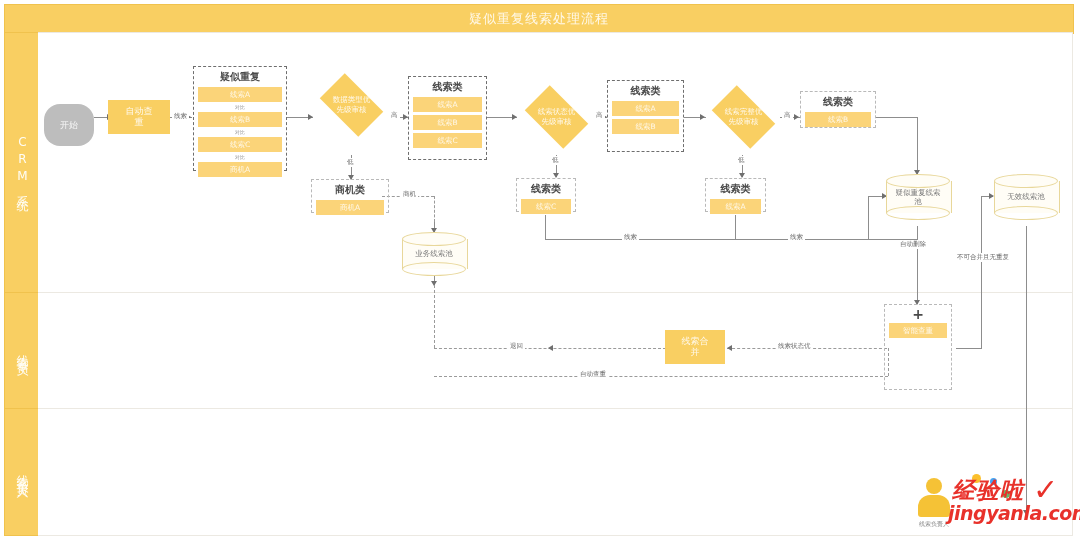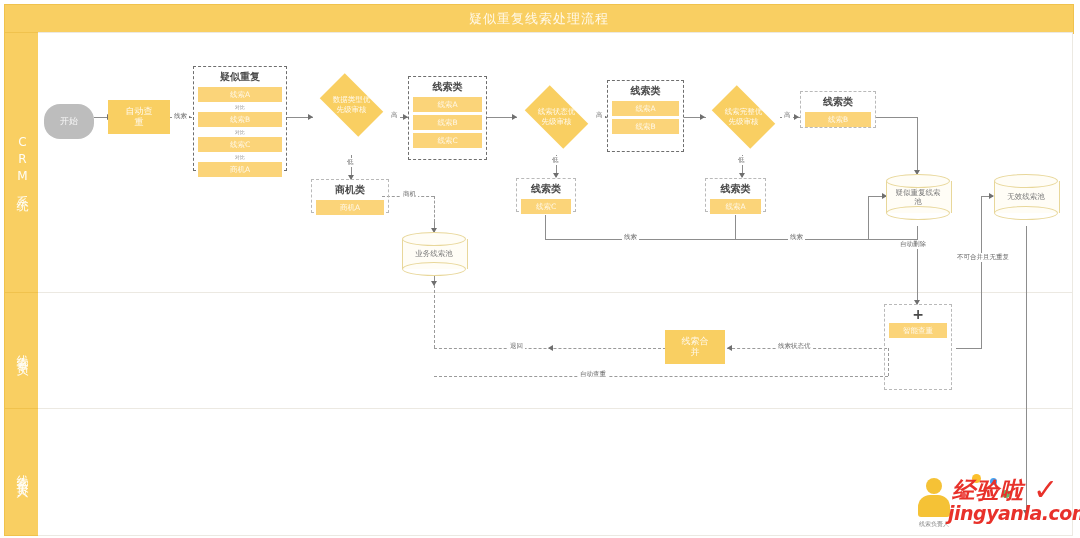--- a/index.html
+++ b/index.html
@@ -222,21 +222,21 @@
   <div class="dash-h" style="left:434px;top:348px;width:232px;"></div>
   <div class="dash-v" style="left:434px;top:285px;height:63px;"></div>
   <div class="arr arr-l" style="left:548px;top:345px;"></div>
 
   <div class="dash-h" style="left:434px;top:376px;width:454px;"></div>
   <div class="dash-v" style="left:888px;top:348px;height:28px;"></div>
 
   <div class="ln lh" style="left:956px;top:348px;width:26px;"></div>
   <div class="ln lv" style="left:981px;top:276px;height:72px;"></div>
 
-  <div class="node start" style="left:44px;top:104px;width:50px;height:35px;">开始</div>
+  <div class="node start" style="left:44px;top:104px;width:50px;height:42px;">开始</div>
 
   <div class="node proc" style="left:108px;top:100px;width:62px;height:34px;">自动查重</div>
 
   <div class="node group" style="left:193px;top:66px;width:94px;height:105px;">
     <div class="gtitle">疑似重复</div>
     <div class="gitem">线索A</div>
     <div class="gsep">对比</div>
     <div class="gitem">线索B</div>
     <div class="gsep">对比</div>
     <div class="gitem">线索C</div>

